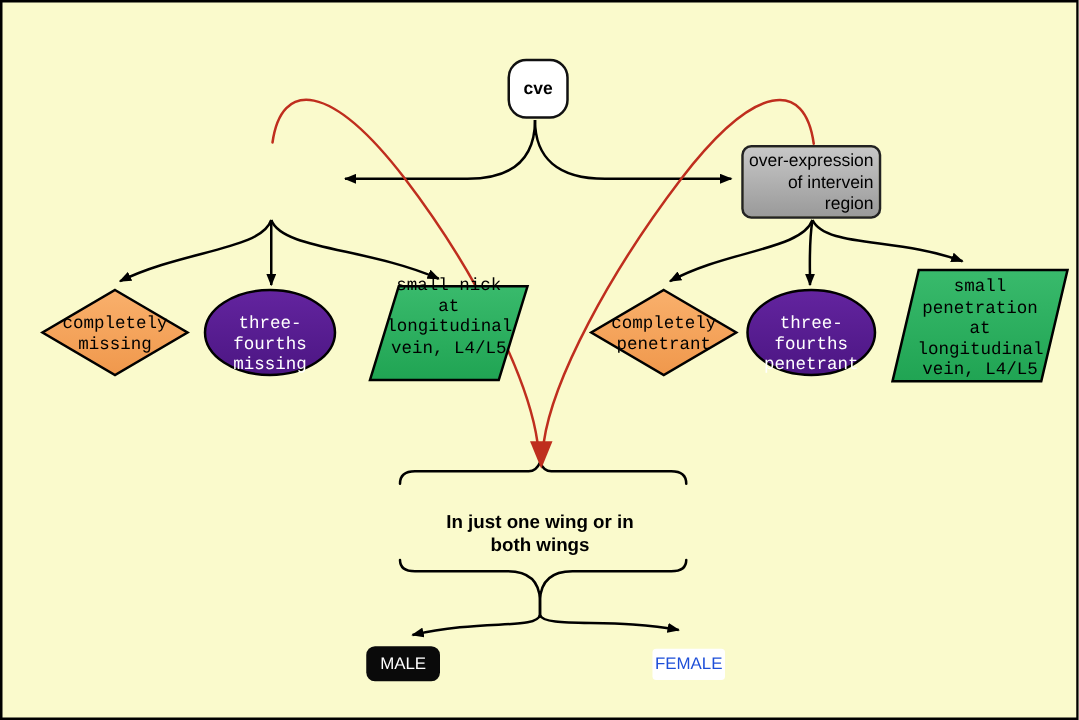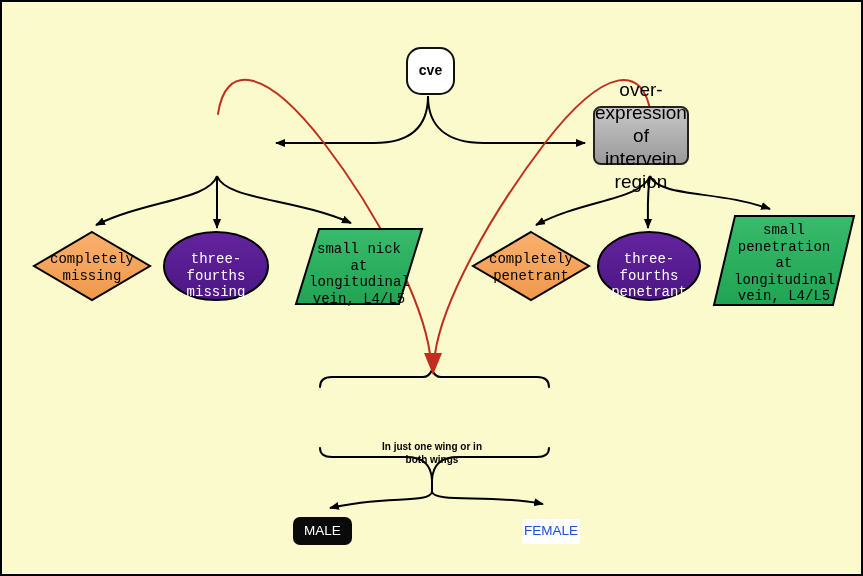--- a/index.html
+++ b/index.html
@@ -7,50 +7,49 @@
     position:relative;width:859px;height:572px;margin:0;
     background:#FAFACC;border:2px solid #000;overflow:hidden;
   }
   #wires{position:absolute;left:0;top:0;width:100%;height:100%;}
   .label{
     position:absolute;white-space:pre-line;text-align:center;
     line-height:1.18;color:#000;pointer-events:none;
   }
   .node{
     position:absolute;display:flex;align-items:center;justify-content:center;
-    text-align:center;white-space:pre-line;line-height:1.22;
+    text-align:right;white-space:pre-line;line-height:1.22;
     box-sizing:border-box;
   }
   .root{
     left:404px;top:45px;width:49px;height:48px;
     background:#fff;border:2.5px solid #111;border-radius:15px;
     font-weight:bold;font-size:14px;
   }
   .box-blue{
     left:162px;top:113px;width:106px;height:61px;
     background:linear-gradient(180deg,#2321d8,#1511b9);
     border:2px solid #000;border-radius:6px;color:#fff;font-size:13.5px;
   }
   .box-gray{
-    left:591px;top:104px;width:96px;height:59px;
+    left:591px;top:114px;width:112px;height:59px;
     background:linear-gradient(180deg,#c7c7c7,#9a9a9a);
-    border:2px solid #222;border-radius:8px;color:#000;font-size:19px;
+    border:2px solid #222;border-radius:8px;color:#000;font-size:14px;
   }
   .box-male{
     left:291px;top:515px;width:59px;height:28px;
     background:#0a0a0a;border-radius:7px;color:#fff;font-size:13.5px;
   }
   .box-female{
     left:520px;top:517px;width:58px;height:25px;
     background:#fff;border-radius:3px;color:#1d4ed8;font-size:13.5px;
   }
   .outcome{
-    left:330px;top:407px;width:200px;font-weight:bold;font-size:10px;
+    left:330px;top:407px;width:200px;font-weight:bold;font-size:15px;
     line-height:1.25;
-    margin-top:32px;
   }
   .shape-label{font-size:14px;font-family:Liberation Mono, monospace;}
 </style>
 </head>
 <body>
 
 <div id="canvas">
 
   <svg id="wires" viewBox="0 0 859 572">
     <defs>
@@ -110,21 +109,21 @@
   <div class="node box-gray">over-expression
 of intervein
 region</div>
 
   <div class="label shape-label" style="left:40px;top:249px;width:100px;">completely
 missing</div>
 
   <div class="label shape-label" style="left:164px;top:249px;width:100px;color:#fff;">three-fourths
 missing</div>
 
-  <div class="label shape-label" style="left:307px;top:239px;width:100px;">small nick
+  <div class="label shape-label" style="left:307px;top:219px;width:100px;">small nick
 at
 longitudinal
 vein, L4/L5</div>
 
   <div class="label shape-label" style="left:479px;top:249px;width:100px;">completely
 penetrant</div>
 
   <div class="label shape-label" style="left:597px;top:249px;width:100px;color:#fff;">three-fourths
 penetrant</div>
 

